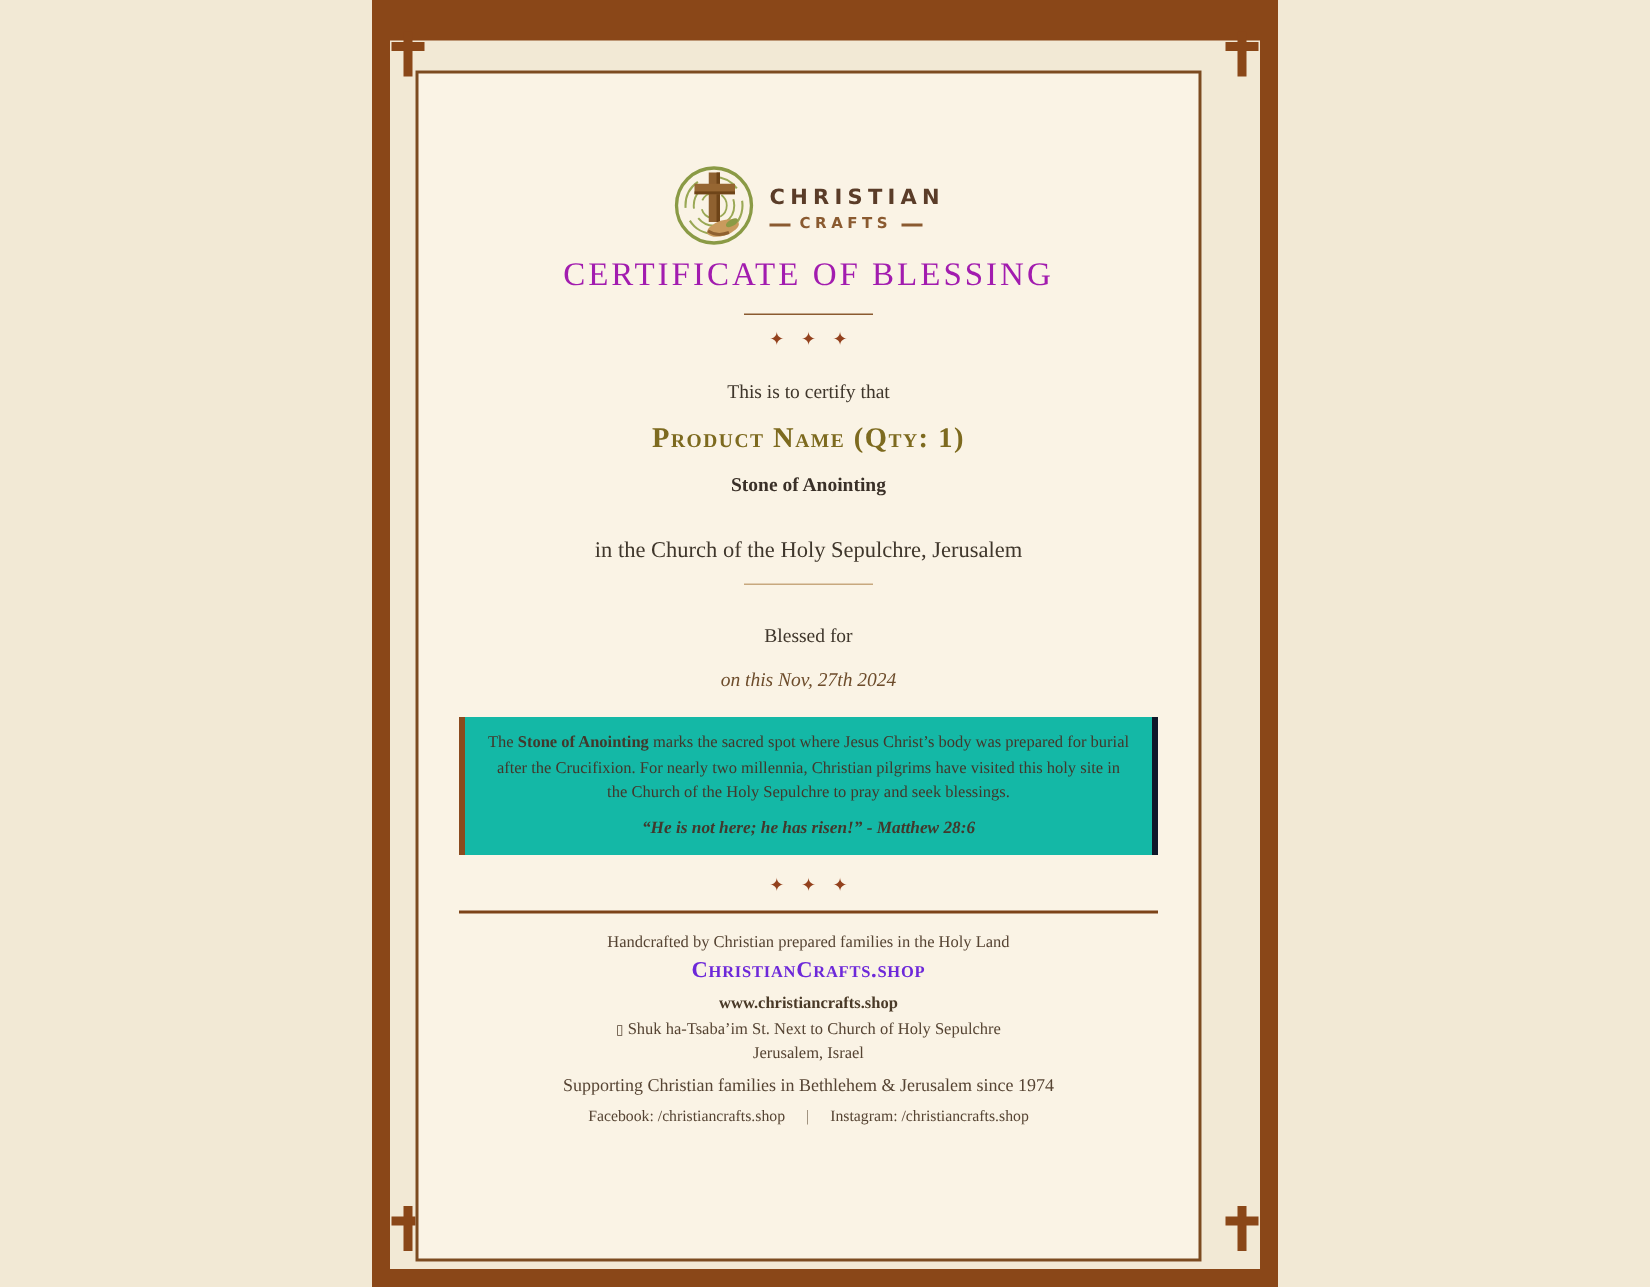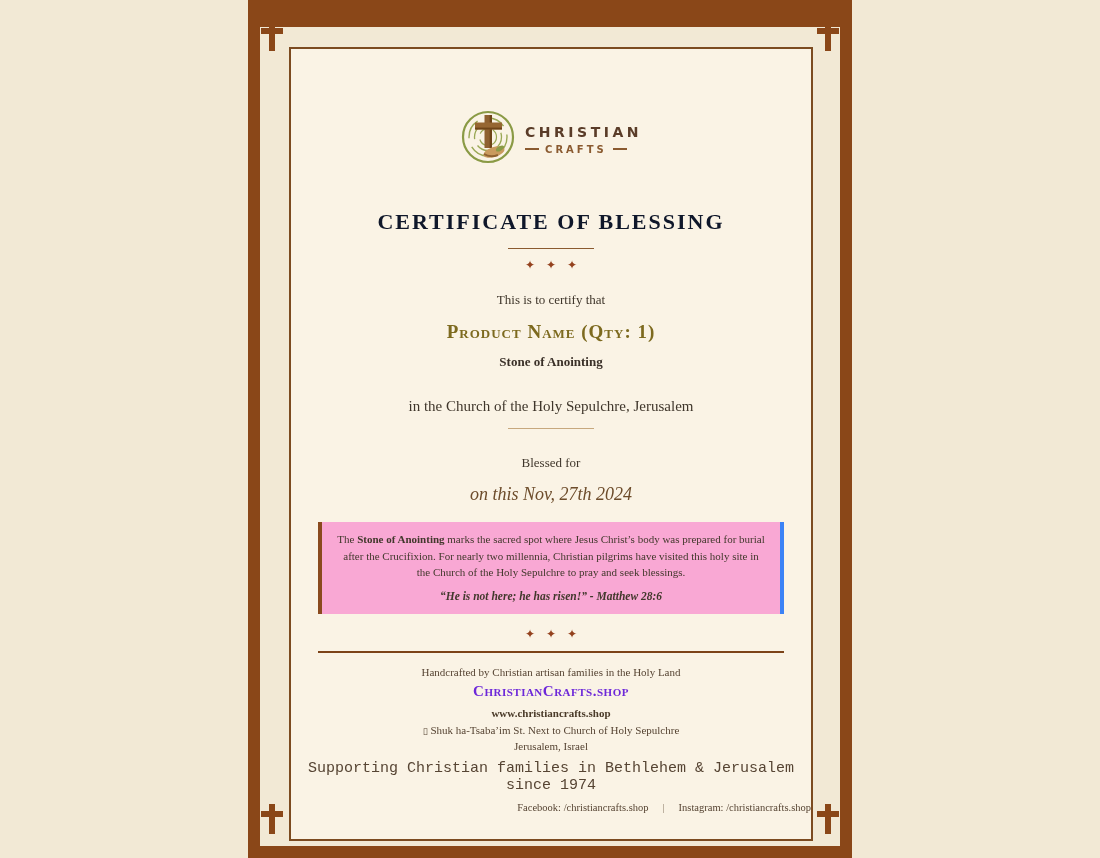--- a/index.html
+++ b/index.html
@@ -16,68 +16,68 @@
   }
   .corner-cross{position:absolute;width:22px;height:30px;}
   .corner-cross::before{content:"";position:absolute;left:8px;top:0;width:6px;height:30px;background:#8a4718;}
   .corner-cross::after{content:"";position:absolute;left:0;top:7px;width:22px;height:6px;background:#8a4718;}
   .cross-tl{left:261px;top:21px;}
   .cross-tr{left:817px;top:21px;}
   .cross-bl{left:261px;top:804px;}
   .cross-br{left:817px;top:804px;}
   
   .certificate{
-    position:absolute;left:289px;top:47px;width:524px;height:794px;
+    position:absolute;left:277px;top:47px;width:524px;height:794px;
     box-sizing:border-box;background:#faf3e5;border:2px solid #7c4b20;
     text-align:center;color:#3f362b;
   }
   
   .logo{margin-top:60px;display:flex;align-items:center;justify-content:center;gap:9px;}
   .logo-text{text-align:left;}
   .brand-top{
     font-family:"DejaVu Sans","Liberation Sans",sans-serif;
     font-weight:bold;font-size:14px;letter-spacing:3.5px;color:#5a3c28;
   }
   .brand-bottom{display:flex;align-items:center;gap:6px;margin-top:4px;}
   .brand-dash{width:14px;height:2px;background:#8a5a30;}
   .brand-bottom-text{
     font-family:"DejaVu Sans","Liberation Sans",sans-serif;
     font-weight:bold;font-size:10px;letter-spacing:3px;color:#8a5a30;
   }
   
-  .title{margin-top:40px;font-size:22px;font-weight:bold;letter-spacing:2px;color:#0f172a;}
+  .title{font-size:22px;font-weight:normal;letter-spacing:2px;color:#a21caf;}
   .subtitle{margin-top:9px;font-size:13px;font-style:italic;color:#6e4a24;}
   .divider-short{width:86px;border-top:1px solid #8a5a30;margin:13px auto 0;}
   .ornament{margin-top:9px;font-size:12px;color:#93411d;word-spacing:8px;}
   .certify{margin-top:19px;font-size:13px;}
   .product-name{margin-top:13px;font-size:19px;font-weight:bold;font-variant:small-caps;letter-spacing:1px;color:#7d6a1f;}
   .blessed-at{margin-top:16px;font-size:13px;font-style:italic;font-weight:bold;color:#3a3028;}
   .stone{margin-top:11px;font-size:13px;font-weight:bold;color:#3a3028;}
   .church{margin-top:28px;font-size:15px;}
   .divider-tan{width:86px;border-top:1px solid #c7a87e;margin:13px auto 0;}
   .blessed-for{margin-top:26px;font-size:13px;}
   .recipient{margin-top:12px;font-size:18px;font-variant:small-caps;letter-spacing:1.5px;color:#6d4526;font-weight:500;}
-  .date-line{margin-top:13px;font-size:18px;font-style:italic;color:#6d4c2b;}
+  .date-line{margin-top:13px;font-size:13px;font-style:italic;color:#6d4c2b;}
   
   .info-box{
-    margin:17px 27px 0;background:#f9a8d4;
-    border-left:4px solid #8a4a1e;border-right:4px solid #3b82f6;
+    margin:17px 27px 0;background:#14b8a6;
+    border-left:4px solid #8a4a1e;border-right:4px solid #0f172a;
     padding:9px 14px 9px;font-size:11px;line-height:1.5;color:#42382c;
   }
   .info-box .quote{margin-top:7px;font-style:italic;font-weight:bold;font-size:11.5px;}
   .ornament2{margin-top:13px;font-size:12px;color:#93411d;word-spacing:8px;}
   .divider-full{margin:9px 27px 0;border-top:2px solid #7c4318;}
   
   .f-handcrafted{margin-top:13px;font-size:11px;color:#564433;}
   .f-brand{margin-top:5px;font-size:15px;font-weight:bold;font-variant:small-caps;letter-spacing:0.5px;color:#6d28d9;}
   .f-www{margin-top:7px;font-size:11px;font-weight:bold;color:#4a3a28;}
   .f-address{margin-top:4px;font-size:11px;color:#564433;line-height:1.45;}
   .tofu{font-family:"DejaVu Sans",sans-serif;font-size:9px;}
-  .f-supporting{margin-top:5px;font-size:15px;color:#564433;font-family:Liberation Mono, monospace;}
-  .f-social{margin-top:8px;font-size:10.5px;color:#564433;text-align:right;}
+  .f-supporting{margin-top:5px;font-size:12px;color:#564433;}
+  .f-social{margin-top:8px;font-size:10.5px;color:#564433;}
   .f-social .sep{margin:0 14px;color:#8a7a66;}
 </style>
 </head>
 <body>
 
 <div class="frame"></div>
 <div class="corner-cross cross-tl"></div>
 <div class="corner-cross cross-tr"></div>
 <div class="corner-cross cross-bl"></div>
 <div class="corner-cross cross-br"></div>
@@ -126,21 +126,21 @@
   <div class="info-box">
     <div>
       <span>The </span><b>Stone of Anointing</b><span> marks the sacred spot where Jesus Christ’s body was prepared for burial after the Crucifixion. For nearly two millennia, Christian pilgrims have visited this holy site in the Church of the Holy Sepulchre to pray and seek blessings.</span>
     </div>
     <div class="quote">“He is not here; he has risen!” - Matthew 28:6</div>
   </div>
 
   <div class="ornament2">✦ ✦ ✦</div>
   <div class="divider-full"></div>
 
-  <div class="f-handcrafted">Handcrafted by Christian artisan families in the Holy Land</div>
+  <div class="f-handcrafted">Handcrafted by Christian prepared families in the Holy Land</div>
   <div class="f-brand">ChristianCrafts.shop</div>
   <div class="f-www">www.christiancrafts.shop</div>
   <div class="f-address">
     <span class="tofu">▯</span>
     <span>Shuk ha-Tsaba’im St. Next to Church of Holy Sepulchre</span><br>
     <span>Jerusalem, Israel</span>
   </div>
   <div class="f-supporting">Supporting Christian families in Bethlehem &amp; Jerusalem since 1974</div>
   <div class="f-social">
     <span>Facebook: /christiancrafts.shop</span><span class="sep">|</span><span>Instagram: /christiancrafts.shop</span>

